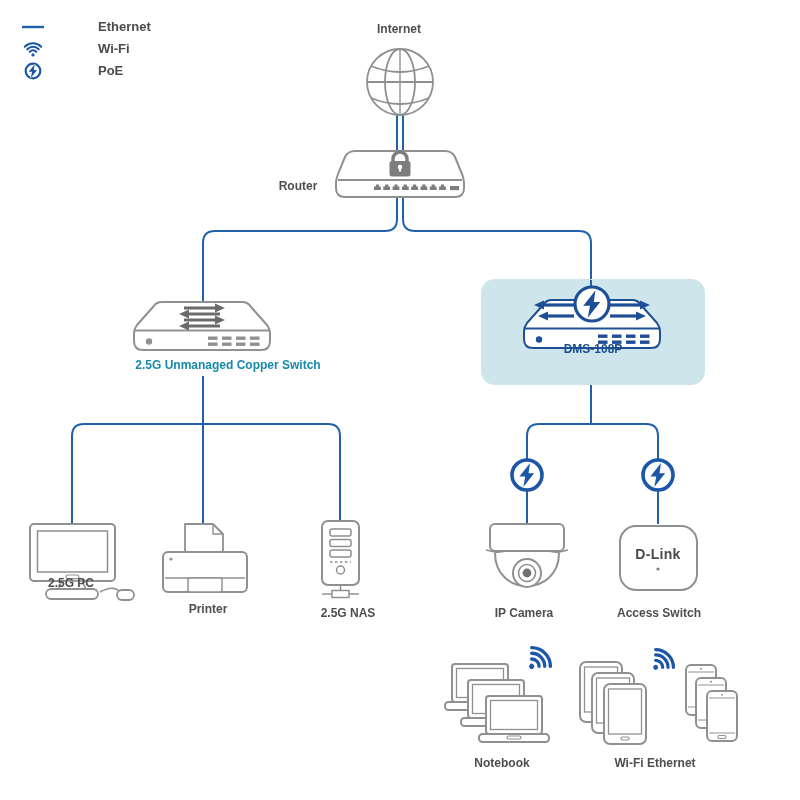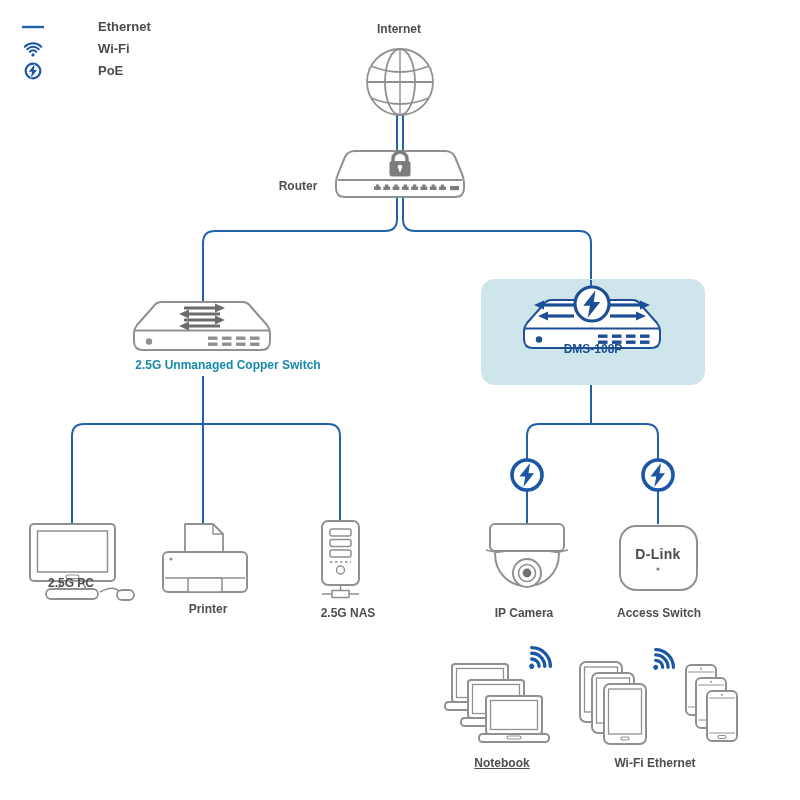--- a/index.html
+++ b/index.html
@@ -249,17 +249,17 @@
 
 <div class="lbl" style="left:399px;top:22px;">Internet</div>
 <div class="lbl" style="left:298px;top:169px;margin-top:10px;">Router</div>
 <div class="lbl lbl-teal" style="left:228px;top:358px;">2.5G Unmanaged Copper Switch</div>
 <div class="lbl lbl-navy" style="left:593px;top:342px;">DMS-108P</div>
 <div class="lbl" style="left:71px;top:576px;">2.5G PC</div>
 <div class="lbl" style="left:208px;top:602px;">Printer</div>
 <div class="lbl" style="left:348px;top:606px;">2.5G NAS</div>
 <div class="lbl" style="left:524px;top:606px;text-align:right;">IP Camera</div>
 <div class="lbl" style="left:659px;top:606px;">Access Switch</div>
-<div class="lbl" style="left:502px;top:756px;text-decoration:underline;">Notebook</div>
+<div class="lbl" style="left:502px;top:756px;">Notebook</div>
 <div class="lbl" style="left:655px;top:756px;">Wi-Fi Ethernet</div>
 <div class="brand-txt" style="left:658px;top:546px;">D-Link</div>
 
 </div>
 
 </body></html>

